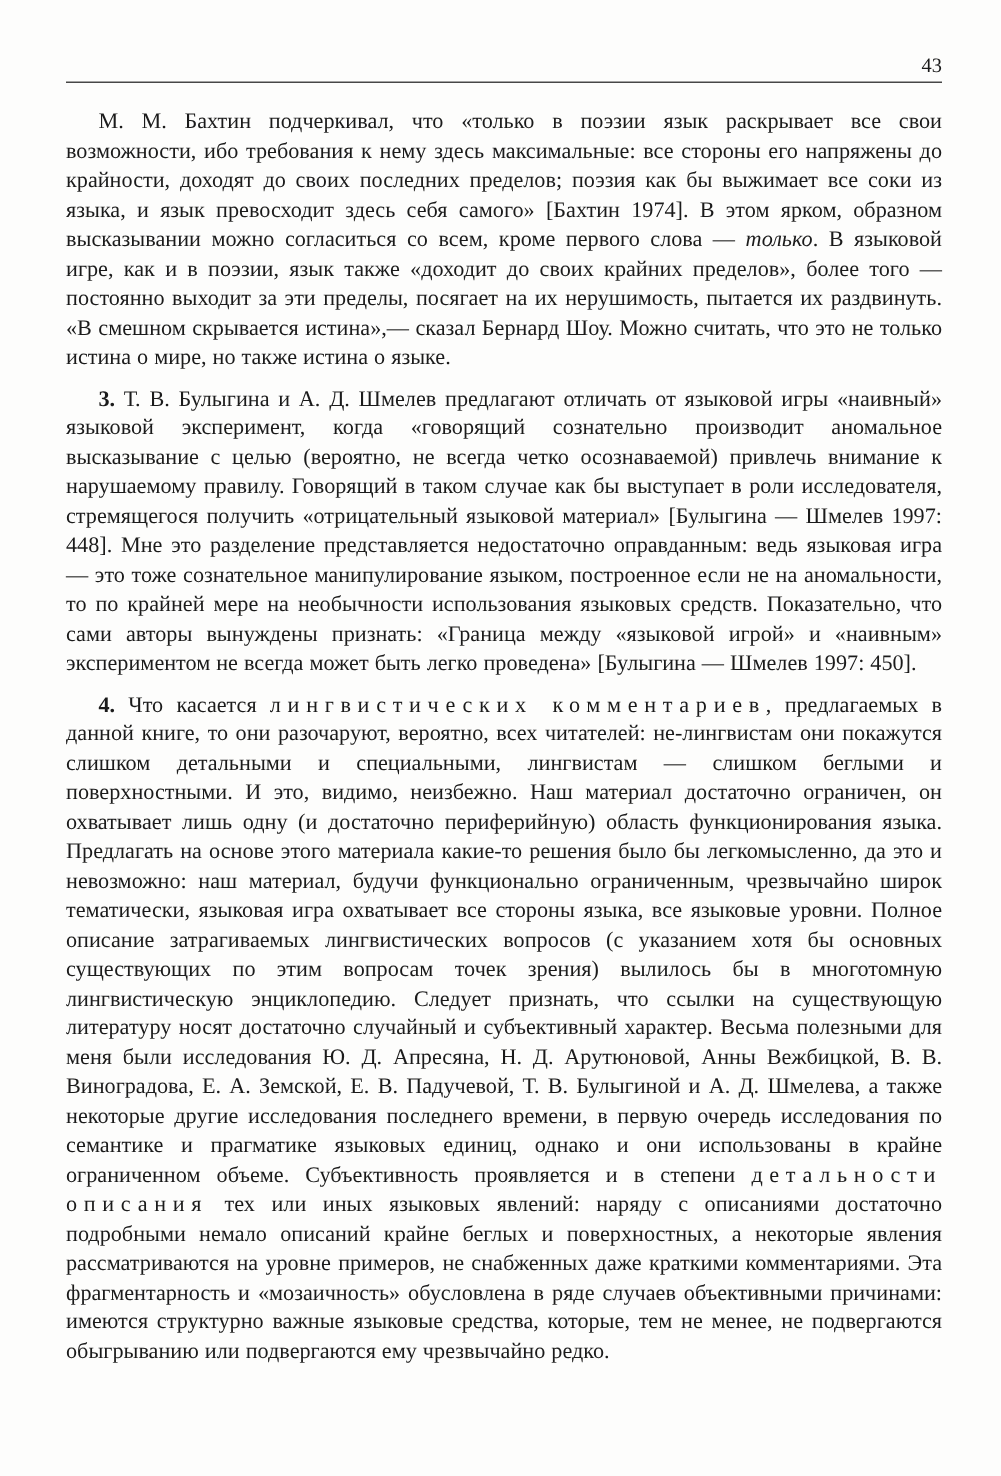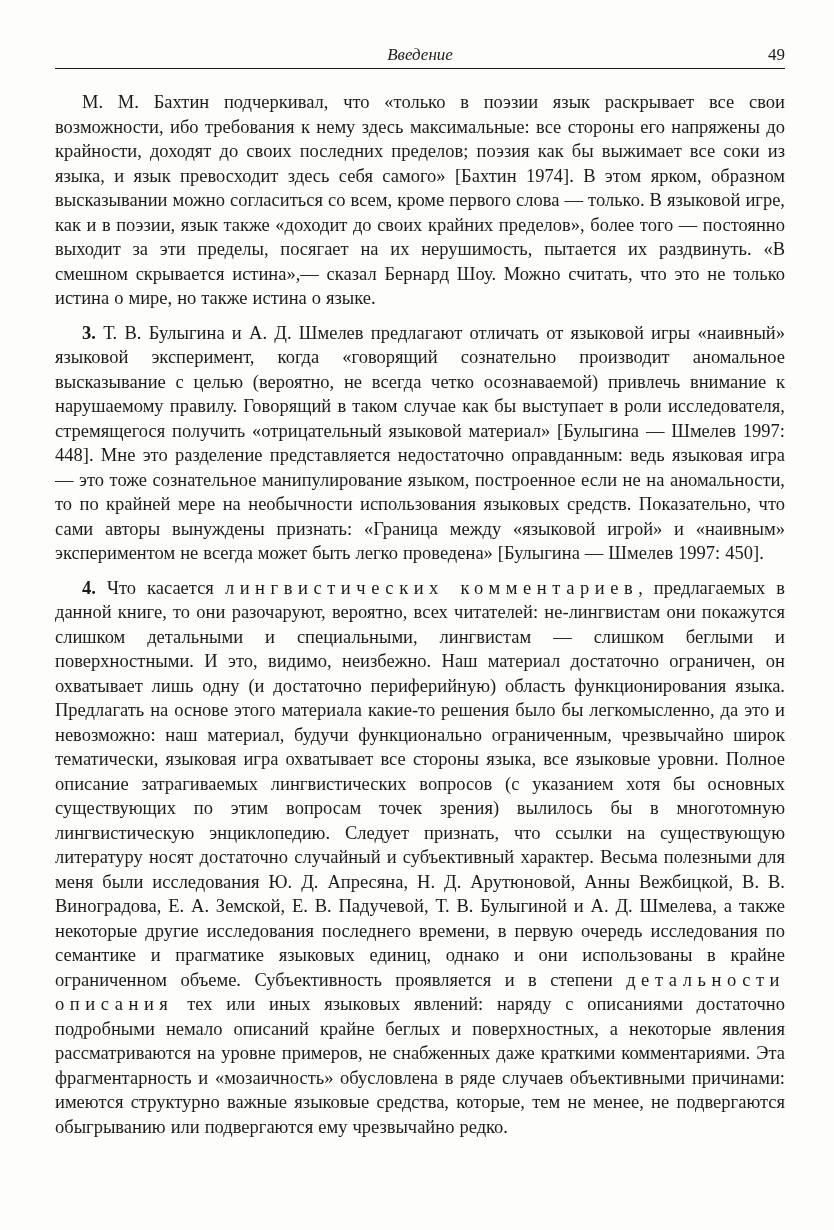--- a/index.html
+++ b/index.html
@@ -50,30 +50,29 @@
     text-align: justify;
     text-indent: 27px;
     hyphens: auto;
     -webkit-hyphens: auto;
     word-spacing: 0.02em;
   }
   .para + .para {
     margin-top: 10px;
     font-family: Liberation Serif, serif;
   }
-  .seg-italic { }
+  .seg-italic { font-style: italic; }
   .seg-bold   { font-weight: bold; }
   .seg-spaced { letter-spacing: 0.30em; }
 </style>
 </head>
 <body>
 
 <div class="page">
   <header class="page-header">
-    <span class="running-title">Введение</span>
-    <span class="page-number">49</span>
+    <span class="page-number">43</span>
   </header>
   <main class="page-body" id="paragraphs">
       <p class="para"><span>М. М. Бахтин подчеркивал, что «только в поэзии язык раскрывает все свои возможности, ибо требования к нему здесь максимальные: все стороны его напряжены до крайности, доходят до своих последних пределов; поэзия как бы выжимает все соки из языка, и язык превосходит здесь себя самого» [Бахтин 1974]. В этом ярком, образном высказывании можно согласиться со всем, кроме первого слова — </span><span class="seg-italic">только</span><span>. В языковой игре, как и в поэзии, язык также «доходит до своих крайних пределов», более того — постоянно выходит за эти пределы, посягает на их нерушимость, пытается их раздвинуть. «В смешном скрывается истина»,— сказал Бернард Шоу. Можно считать, что это не только истина о мире, но также истина о языке.</span></p>
       <p class="para"><span class="seg-bold">3.</span><span> Т. В. Булыгина и А. Д. Шмелев предлагают отличать от языковой игры «наивный» языковой эксперимент, когда «говорящий сознательно производит аномальное высказывание с целью (вероятно, не всегда четко осознаваемой) привлечь внимание к нарушаемому правилу. Говорящий в таком случае как бы выступает в роли исследователя, стремящегося получить «отрицательный языковой материал» [Булыгина — Шмелев 1997: 448]. Мне это разделение представляется недостаточно оправданным: ведь языковая игра — это тоже сознательное манипулирование языком, построенное если не на аномальности, то по крайней мере на необычности использования языковых средств. Показательно, что сами авторы вынуждены признать: «Граница между «языковой игрой» и «наивным» экспериментом не всегда может быть легко проведена» [Булыгина — Шмелев 1997: 450].</span></p>
       <p class="para"><span class="seg-bold">4.</span><span> Что касается </span><span class="seg-spaced">лингвистических комментариев</span><span>, предлагаемых в данной книге, то они разочаруют, вероятно, всех читателей: не-лингвистам они покажутся слишком детальными и специальными, лингвистам — слишком беглыми и поверхностными. И это, видимо, неизбежно. Наш материал достаточно ограничен, он охватывает лишь одну (и достаточно периферийную) область функционирования языка. Предлагать на основе этого материала какие-то решения было бы легкомысленно, да это и невозможно: наш материал, будучи функционально ограниченным, чрезвычайно широк тематически, языковая игра охватывает все стороны языка, все языковые уровни. Полное описание затрагиваемых лингвистических вопросов (с указанием хотя бы основных существующих по этим вопросам точек зрения) вылилось бы в многотомную лингвистическую энциклопедию. Следует признать, что ссылки на существующую литературу носят достаточно случайный и субъективный характер. Весьма полезными для меня были исследования Ю. Д. Апресяна, Н. Д. Арутюновой, Анны Вежбицкой, В. В. Виноградова, Е. А. Земской, Е. В. Падучевой, Т. В. Булыгиной и А. Д. Шмелева, а также некоторые другие исследования последнего времени, в первую очередь исследования по семантике и прагматике языковых единиц, однако и они использованы в крайне ограниченном объеме. Субъективность проявляется и в степени </span><span class="seg-spaced">детальности описания</span><span> тех или иных языковых явлений: наряду с описаниями достаточно подробными немало описаний крайне беглых и поверхностных, а некоторые явления рассматриваются на уровне примеров, не снабженных даже краткими комментариями. Эта фрагментарность и «мозаичность» обусловлена в ряде случаев объективными причинами: имеются структурно важные языковые средства, которые, тем не менее, не подвергаются обыгрыванию или подвергаются ему чрезвычайно редко.</span></p>
     </main>
 </div>
 
 </body></html>

